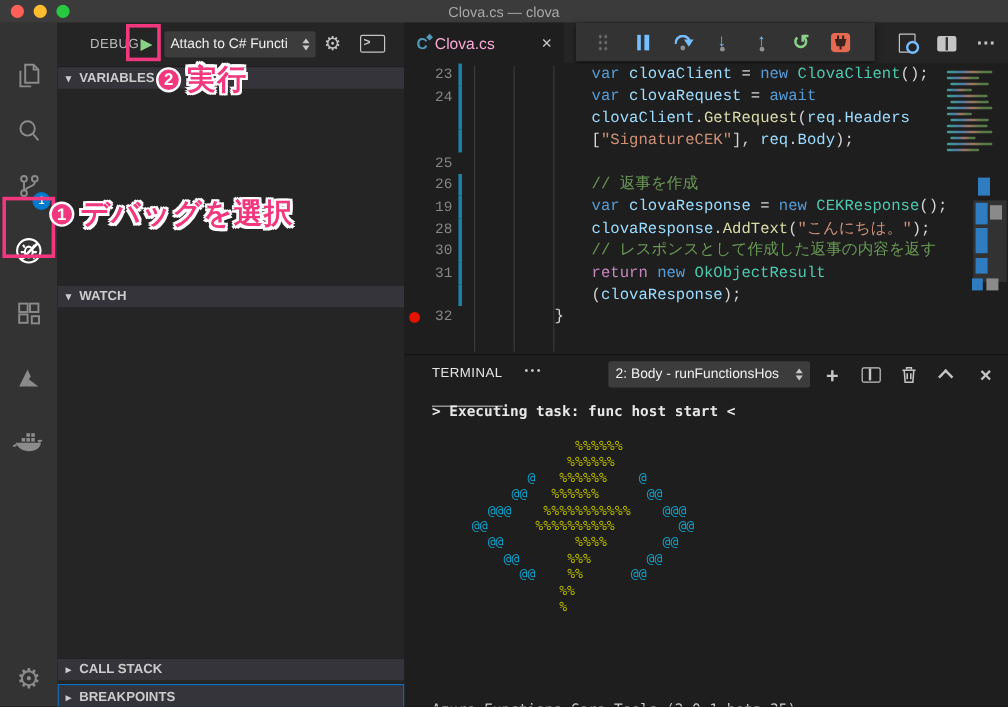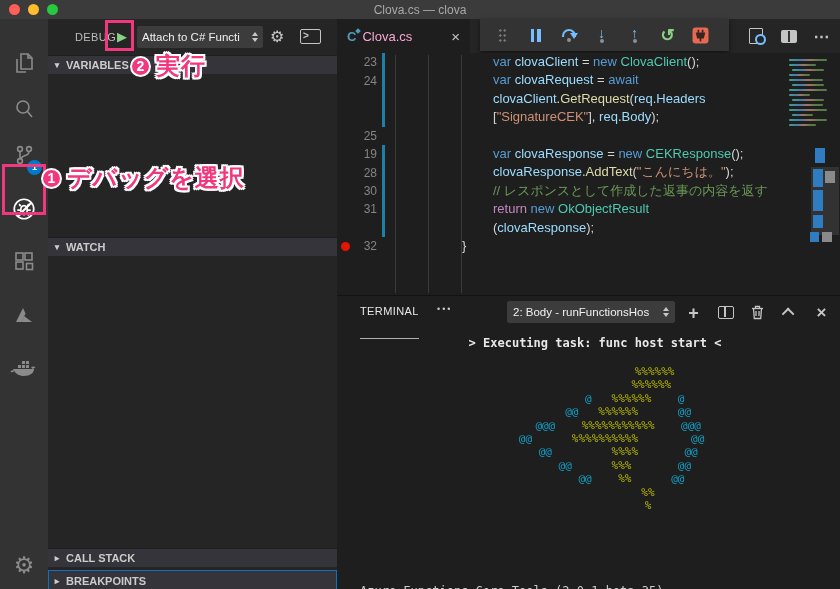--- a/index.html
+++ b/index.html
@@ -80,21 +80,21 @@
   .eai { width:24px; height:24px; display:flex; align-items:center; justify-content:center; color:#c5c5c5;}
   .findfile { position:relative; width:14px; height:16px; border:1.4px solid #c5c5c5; border-radius:1px;}
   .findfile::after { content:''; position:absolute; right:-4px; bottom:-2px; width:7px; height:7px; border:2px solid #75beff; border-radius:50%; background:#252526;}
   .splitico { width:16px; height:13px; background:#c5c5c5; border-radius:2px; position:relative;}
   .splitico::after { content:''; position:absolute; left:7px; top:1px; width:2px; height:11px; background:#333333;}
   .splitico.outline { background:none; border:1.5px solid #c5c5c5;}
   .splitico.outline::after { left:5.5px; top:0; height:10px; background:#c5c5c5;}
   .moredots { font-size:16px; letter-spacing:1px; color:#c5c5c5; font-weight:bold;}
 
   .code { position:absolute; left:0; top:34px; width:503px; height:242px; background:#1e1e1e;
-          font-family:Liberation Sans, sans-serif; font-size:13px; }
+          font-family:Liberation Mono, monospace; font-size:13px; }
   .iguide { position:absolute; top:36px; width:1px; height:238px; background:#3a3a3a; }
   .code-row { display:flex; height:18.4px; align-items:center; }
   .bp { width:16px; flex:none; display:flex; align-items:center; justify-content:center;}
   .bp.on::before { content:''; width:9px; height:9px; border-radius:50%; background:#e51400; }
   .lnum { width:24px; flex:none; text-align:right; color:#858585; font-size:12px; }
   .gbar { width:3px; height:18.4px; flex:none; margin-left:5px; }
   .gbar.on { background:#1b81a8; }
   .ctext { white-space:pre; padding-left:108px; line-height:18.4px;}
   .outdent .ctext { padding-left:77px; }
   .c-kw{color:#569cd6;} .c-ct{color:#c586c0;} .c-vr{color:#9cdcfe;} .c-ty{color:#4ec9b0;}
@@ -117,21 +117,21 @@
   .panel-more { position:absolute; left:100px; top:8px; color:#c5c5c5; font-size:9px; letter-spacing:2px; }
   .task-select { position:absolute; left:170px; top:5px; width:168px; height:22px; background:#3c3c3c; border-radius:2px;
                  display:flex; align-items:center; padding:0 6px; color:#f0f0f0; font-size:11.5px; white-space:nowrap;}
   .panel-actions { position:absolute; right:8px; top:0; height:33px; display:flex; align-items:center; gap:11px;}
   .pai { width:21px; height:22px; display:flex; align-items:center; justify-content:center; color:#c5c5c5;}
   .plus { font-size:18px; font-weight:bold; line-height:18px;}
   .chev-up { width:9px; height:9px; border-top:2px solid #c5c5c5; border-left:2px solid #c5c5c5; transform:rotate(45deg) translateY(2px);}
   .xclose { font-size:17px; font-weight:bold; }
 
   .term-body { position:absolute; left:23px; top:40px; width:470px; font-family:"DejaVu Sans Mono", monospace;
-               color:#cccccc; font-size:12px;text-align:center; }
+               color:#cccccc; font-size:12px; }
   .exec-line { font-weight:bold; color:#e8e8e8; white-space:pre; }
   .ascii-art { margin-top:15px; font-size:11px; line-height:13.4px; white-space:pre; }
   .art-y { color:#b9bb00; } .art-b { color:#13a0c8; }
   .term-footer { position:absolute; left:23px; top:261px; font-family:"DejaVu Sans Mono", monospace;
                  color:#cccccc; font-size:12px; line-height:13.8px; white-space:pre;}
 </style>
 </head>
 <body>
 
 <div id="app">
@@ -331,20 +331,26 @@
             <span class="ctext"><span class="c-pl">[</span><span class="c-st">"SignatureCEK"</span><span class="c-pl">], </span><span class="c-vr">req</span><span class="c-pl">.</span><span class="c-vr">Body</span><span class="c-pl">);</span></span>
           </div>
           <div class="code-row">
             <span class="bp"></span>
             <span class="lnum">25</span>
             <span class="gbar"></span>
             <span class="ctext"></span>
           </div>
           <div class="code-row">
             <span class="bp"></span>
+            <span class="lnum">26</span>
+            <span class="gbar on"></span>
+            <span class="ctext"><span class="c-cm">// 返事を作成</span></span>
+          </div>
+          <div class="code-row">
+            <span class="bp"></span>
             <span class="lnum">19</span>
             <span class="gbar on"></span>
             <span class="ctext"><span class="c-kw">var </span><span class="c-vr">clovaResponse</span><span class="c-pl"> = </span><span class="c-kw">new </span><span class="c-ty">CEKResponse</span><span class="c-pl">();</span></span>
           </div>
           <div class="code-row">
             <span class="bp"></span>
             <span class="lnum">28</span>
             <span class="gbar on"></span>
             <span class="ctext"><span class="c-vr">clovaResponse</span><span class="c-pl">.</span><span class="c-fn">AddText</span><span class="c-pl">(</span><span class="c-st">"こんにちは。"</span><span class="c-pl">);</span></span>
           </div>

